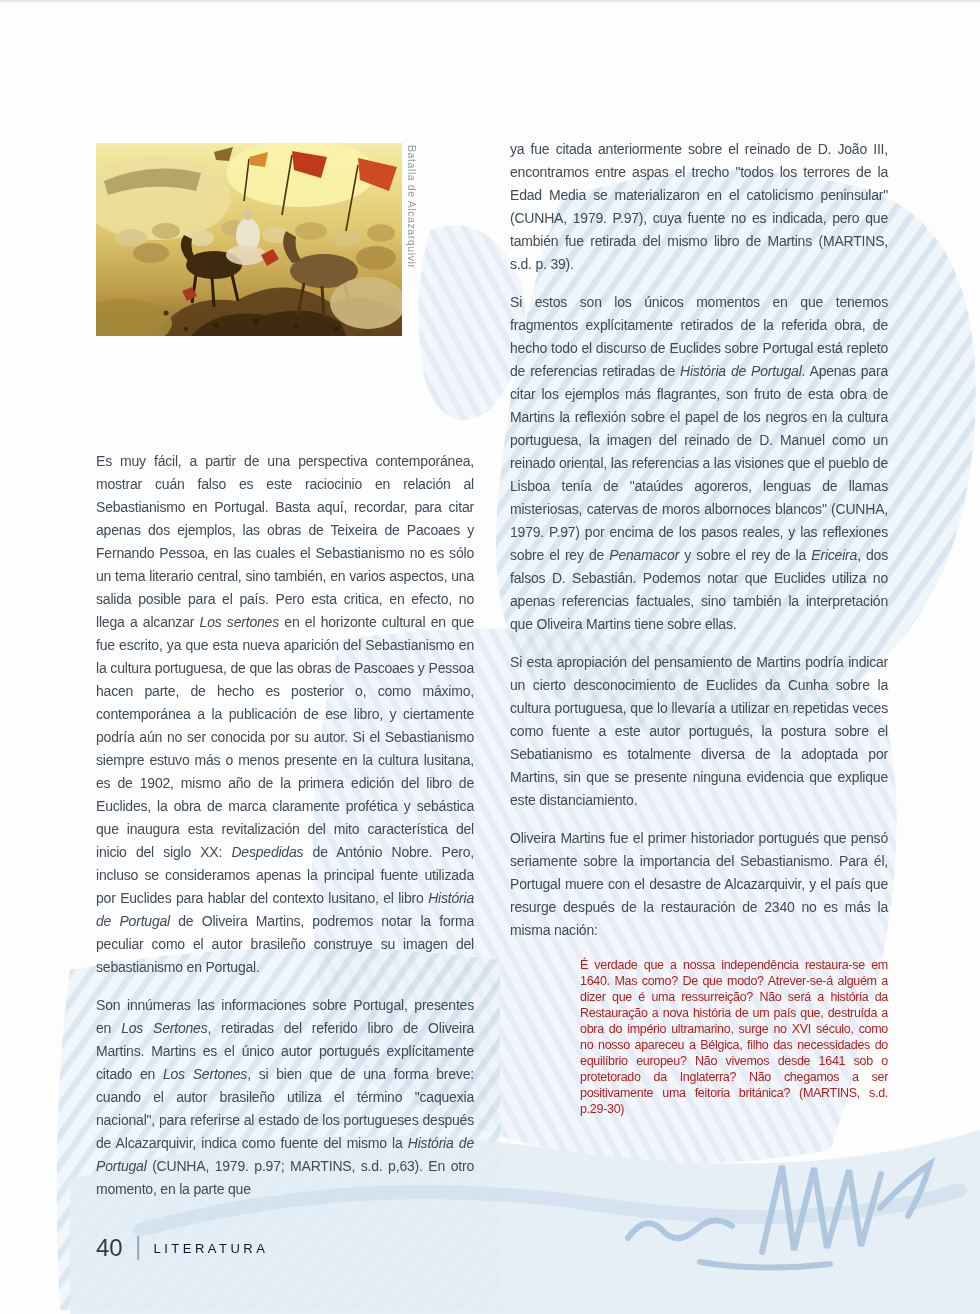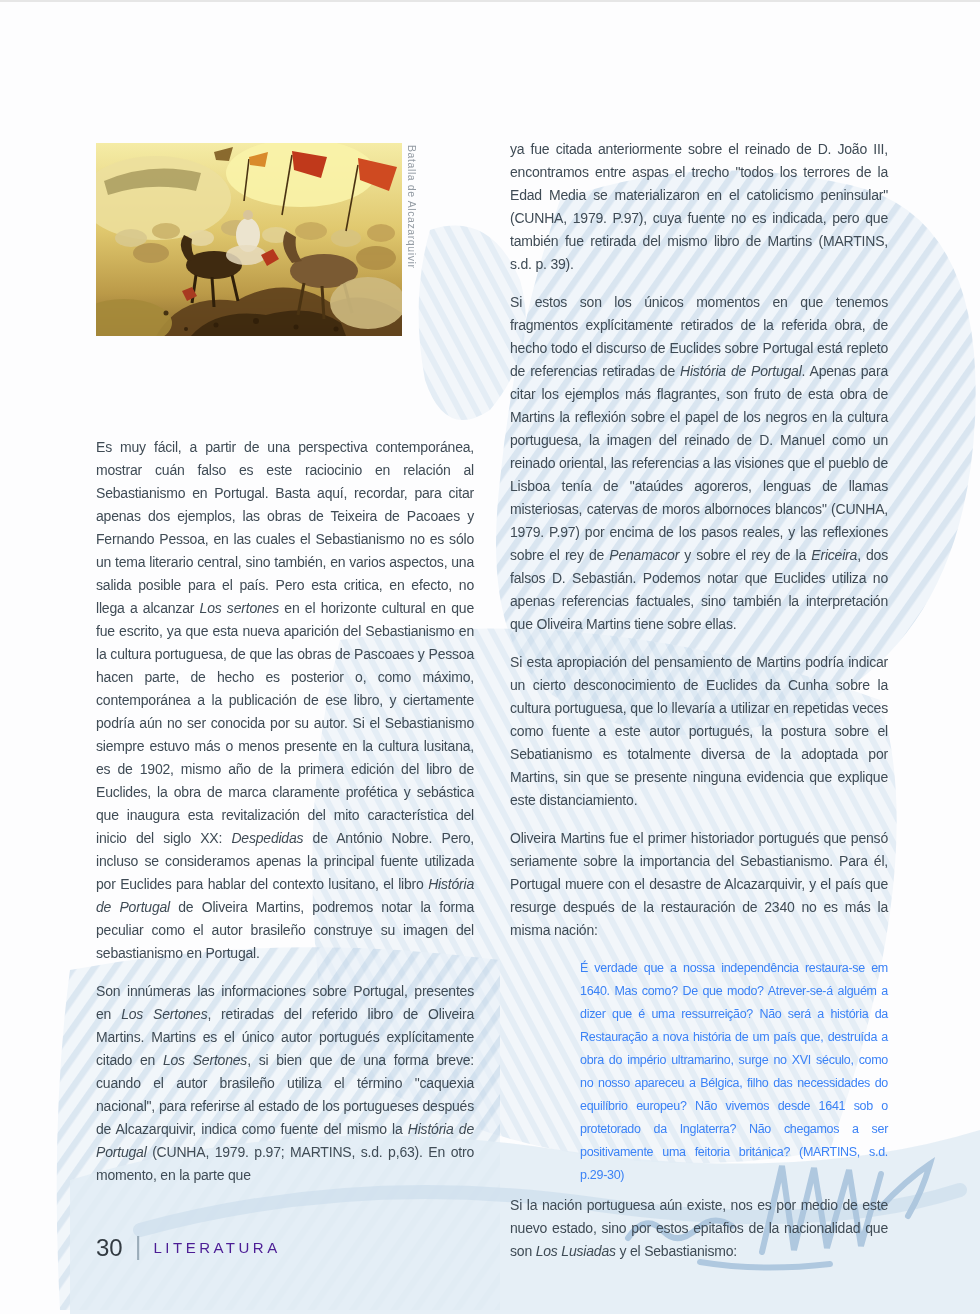--- a/index.html
+++ b/index.html
@@ -6,31 +6,31 @@
   .page{position:relative;width:980px;height:1314px;background:#fdfdfe;overflow:hidden;
         font-family:"Liberation Sans",sans-serif;}
   .scan-edge{position:absolute;left:0;top:0;width:980px;height:2px;background:#dcdcdc;opacity:.7;}
   .watermark{position:absolute;left:0;top:0;z-index:0;pointer-events:none;}
   .painting{position:absolute;left:96px;top:143px;width:306px;height:193px;margin:0;z-index:2;}
   .painting svg{display:block;width:306px;height:193px;}
   .fig-caption{position:absolute;left:406px;top:145px;height:230px;z-index:2;
       writing-mode:vertical-rl;font-size:10.5px;letter-spacing:.6px;color:#939ba3;}
   .col{position:absolute;z-index:3;width:378px;color:#3f4b55;font-size:14px;line-height:23px;
       letter-spacing:-0.2px;text-align:justify;}
-  .col-left{left:96px;top:436px;}
+  .col-left{left:96px;top:450px;}
   .col-right{left:510px;top:138px;}
   .col p{margin:0 0 15px 0;}
   .col p:last-child{margin-bottom:0;}
   em{}
-  .quote{margin:14px 0 7px 70px;width:308px;font-size:12.5px;line-height:23px;
-      letter-spacing:-0.3px;color:#3b82f6;text-align:justify;}
+  .quote{margin:14px 0 18px 70px;width:308px;font-size:12.5px;line-height:16px;
+      letter-spacing:-0.3px;color:#b91c1c;text-align:justify;}
   .footer{position:absolute;left:96px;top:1232px;z-index:3;display:flex;align-items:baseline;}
   .pagenum{font-size:24px;color:#333b42;}
   .footer-divider{font-size:26px;font-weight:300;color:#9aacb9;margin:0 12px 0 12px;position:relative;top:-1px;}
-  .section-label{font-size:15px;letter-spacing:3.5px;color:#4c1d95;position:relative;top:-3px;}
+  .section-label{font-size:13px;letter-spacing:3.5px;color:#0f172a;position:relative;top:-3px;}
 </style>
 </head>
 <body>
 
 <div class="page">
 
   <svg class="watermark" width="980" height="1314" viewBox="0 0 980 1314">
     <defs>
       <pattern id="hatchA" width="17" height="17" patternUnits="userSpaceOnUse" patternTransform="rotate(35)">
         <rect width="17" height="17" fill="#e9f1f8"></rect>
@@ -144,22 +144,21 @@
     <p><span>Es muy fácil, a partir de una perspectiva contemporánea, mostrar cuán falso es este raciocinio en relación al Sebastianismo en Portugal. Basta aquí, recordar, para citar apenas dos ejemplos, las obras de Teixeira de Pacoaes y Fernando Pessoa, en las cuales el Sebastianismo no es sólo un tema literario central, sino también, en varios aspectos, una salida posible para el país. Pero esta critica, en efecto, no llega a alcanzar </span><em>Los sertones</em><span> en el horizonte cultural en que fue escrito, ya que esta nueva aparición del Sebastianismo en la cultura portuguesa, de que las obras de Pascoaes y Pessoa hacen parte, de hecho es posterior o, como máximo, contemporánea a la publicación de ese libro, y ciertamente podría aún no ser conocida por su autor. Si el Sebastianismo siempre estuvo más o menos presente en la cultura lusitana, es de 1902, mismo año de la primera edición del libro de Euclides, la obra de marca claramente profética y sebástica que inaugura esta revitalización del mito característica del inicio del siglo XX: </span><em>Despedidas</em><span> de António Nobre. Pero, incluso se consideramos apenas la principal fuente utilizada por Euclides para hablar del contexto lusitano, el libro </span><em>História de Portugal</em><span> de Oliveira Martins, podremos notar la forma peculiar como el autor brasileño construye su imagen del sebastianismo en Portugal.</span></p>
     <p><span>Son innúmeras las informaciones sobre Portugal, presentes en </span><em>Los Sertones</em><span>, retiradas del referido libro de Oliveira Martins. Martins es el único autor portugués explícitamente citado en </span><em>Los Sertones</em><span>, si bien que de una forma breve: cuando el autor brasileño utiliza el término "caquexia nacional", para referirse al estado de los portugueses después de Alcazarquivir, indica como fuente del mismo la </span><em>História de Portugal</em><span> (CUNHA, 1979. p.97; MARTINS, s.d. p,63). En otro momento, en la parte que</span></p>
   </div>
 
   <div class="col col-right">
     <p><span>ya fue citada anteriormente sobre el reinado de D. João III, encontramos entre aspas el trecho "todos los terrores de la Edad Media se materializaron en el catolicismo peninsular" (CUNHA, 1979. P.97), cuya fuente no es indicada, pero que también fue retirada del mismo libro de Martins (MARTINS, s.d. p. 39).</span></p>
     <p><span>Si estos son los únicos momentos en que tenemos fragmentos explícitamente retirados de la referida obra, de hecho todo el discurso de Euclides sobre Portugal está repleto de referencias retiradas de </span><em>História de Portugal</em><span>. Apenas para citar los ejemplos más flagrantes, son fruto de esta obra de Martins la reflexión sobre el papel de los negros en la cultura portuguesa, la imagen del reinado de D. Manuel como un reinado oriental, las referencias a las visiones que el pueblo de Lisboa tenía de "ataúdes agoreros, lenguas de llamas misteriosas, catervas de moros albornoces blancos" (CUNHA, 1979. P.97) por encima de los pasos reales, y las reflexiones sobre el rey de </span><em>Penamacor</em><span> y sobre el rey de la </span><em>Ericeira</em><span>, dos falsos D. Sebastián. Podemos notar que Euclides utiliza no apenas referencias factuales, sino también la interpretación que Oliveira Martins tiene sobre ellas.</span></p>
     <p><span>Si esta apropiación del pensamiento de Martins podría indicar un cierto desconocimiento de Euclides da Cunha sobre la cultura portuguesa, que lo llevaría a utilizar en repetidas veces como fuente a este autor portugués, la postura sobre el Sebatianismo es totalmente diversa de la adoptada por Martins, sin que se presente ninguna evidencia que explique este distanciamiento.</span></p>
     <p><span>Oliveira Martins fue el primer historiador portugués que pensó seriamente sobre la importancia del Sebastianismo. Para él, Portugal muere con el desastre de Alcazarquivir, y el país que resurge después de la restauración de 2340 no es más la misma nación:</span></p>
     <blockquote class="quote"><span>É verdade que a nossa independência restaura-se em 1640. Mas como? De que modo? Atrever-se-á alguém a dizer que é uma ressurreição? Não será a história da Restauração a nova história de um país que, destruída a obra do império ultramarino, surge no XVI século, como no nosso apareceu a Bélgica, filho das necessidades do equilíbrio europeu? Não vivemos desde 1641 sob o protetorado da Inglaterra? Não chegamos a ser positivamente uma feitoria británica? (MARTINS, s.d. p.29-30)</span></blockquote>
-    <p><span>Si la nación portuguesa aún existe, nos es por medio de este nuevo estado, sino por estos epitafios de la nacionalidad que son </span><em>Los Lusiadas</em><span> y el Sebastianismo:</span></p>
   </div>
 
   <div class="footer">
-    <span class="pagenum">30</span>
+    <span class="pagenum">40</span>
     <span class="footer-divider">|</span>
     <span class="section-label">LITERATURA</span>
   </div>
 
 </div>
 
 </body></html>

